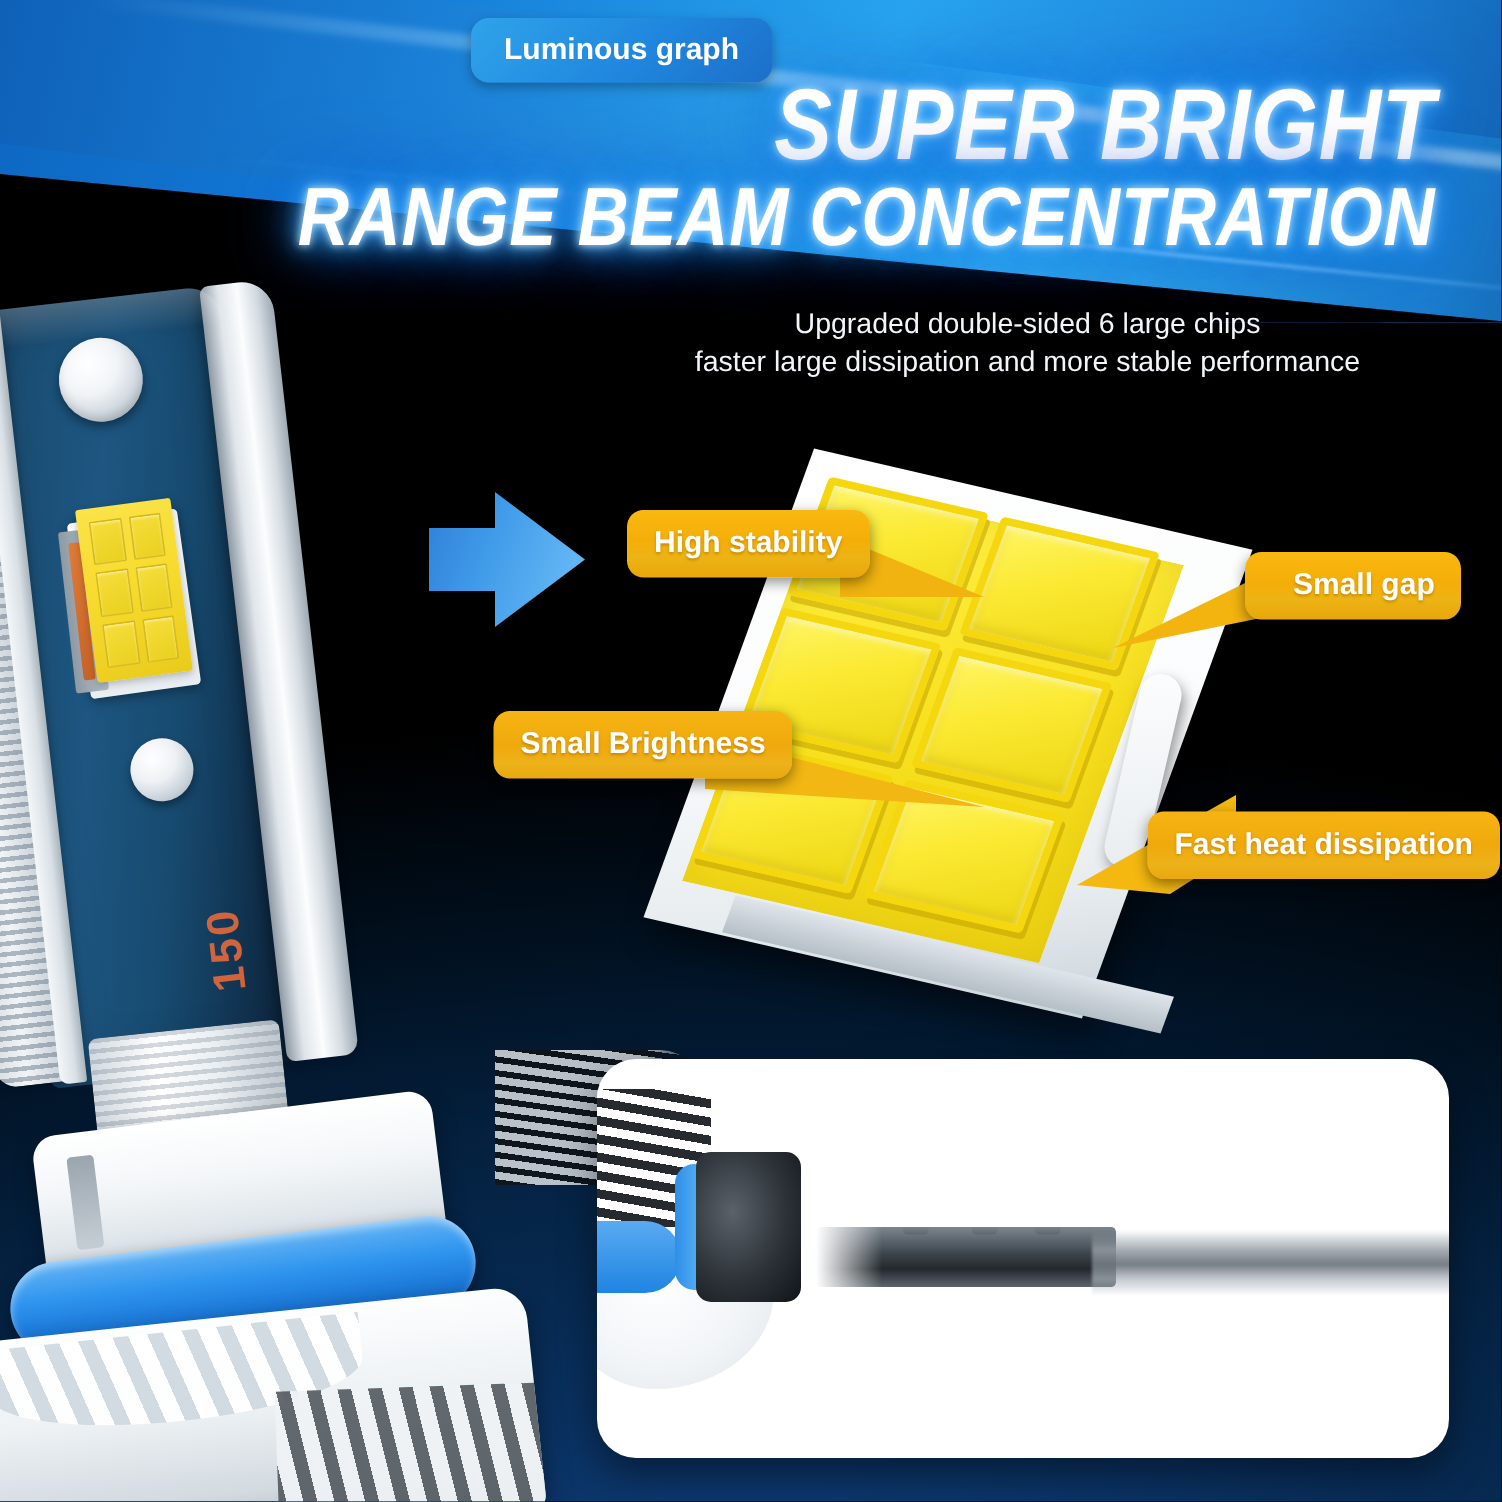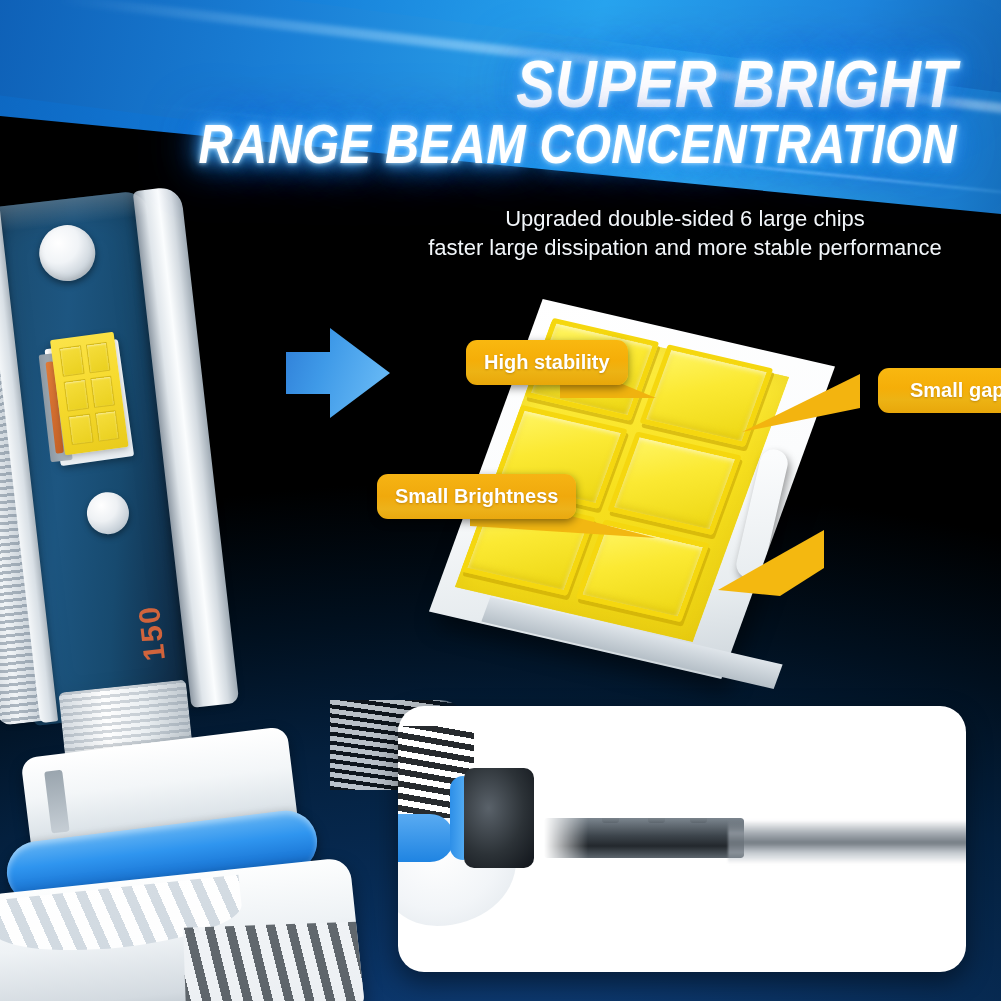--- a/index.html
+++ b/index.html
@@ -47,21 +47,21 @@
     text-shadow:
       0 0 6px #bfe6ff, 0 0 14px #4fb8ff, 0 0 26px #2a90f5,
       0 0 42px #1d6fd6, 0 0 62px rgba(20,95,200,.85);
     font-style: italic;
   }
   .headline .l1{display:block;font-size:67px;transform:scaleX(.86);transform-origin:right center;}
   .headline .l2{display:block;font-size:55px;transform:scaleX(.86);transform-origin:right center;margin-top:2px;}
 
   .subtitle{
     position:absolute;right:36px;top:204px;z-index:6;text-align:center;width:560px;
-    color:#f2f6fa;font-size:22px;line-height:1.34;font-weight:400;
+    color:#f2f6fa;font-size:19px;line-height:1.34;font-weight:400;
     text-shadow:0 1px 3px rgba(0,0,0,.9);
   }
   .subtitle .s1{display:block;}
   .subtitle .s2{display:block;}
 
   
   .bulb{position:absolute;left:-34px;top:186px;width:430px;height:830px;z-index:4;}
 
   .bulb-body{
     position:absolute;left:40px;top:10px;width:230px;height:520px;
@@ -239,21 +239,20 @@
     box-shadow:3px 4px 9px rgba(0,0,0,.4);
   }
 
   
   .badge{
     position:absolute;z-index:8;color:#ffffff;font-weight:bold;font-size:20px;
     padding:11px 18px;border-radius:11px;white-space:nowrap;
     background:linear-gradient(180deg,#f9b810 0%,#f5ae08 45%,#edb314 70%,#e8a70a 100%);
     box-shadow:0 3px 9px rgba(0,0,0,.45);
     text-shadow:0 1px 2px rgba(140,90,0,.45);
-    margin-left:48px;
   }
   .badge.amber2{
     background:linear-gradient(180deg,#f6b414 0%,#f0a90c 50%,#edb21a 78%,#e9a80e 100%);
   }
   .tail{position:absolute;z-index:7;}
 
   .b-stability{left:418px;top:340px;}
   .b-brightness{left:329px;top:474px;}
   .b-smallgap{left:830px;top:368px;padding-left:32px;}
   .b-fastheat{left:765px;top:541px;}
@@ -408,30 +407,32 @@
   <svg class="tail" style="left:742px;top:372px;" width="120" height="70">
     <polygon points="118,2 0,60 118,36" fill="#f3b40f"></polygon>
   </svg>
   <svg class="tail" style="left:718px;top:530px;" width="110" height="80">
     <polygon points="106,0 0,60 62,66 106,38" fill="#f4b810"></polygon>
   </svg>
 
   <div class="badge b-stability">High stability</div>
   <div class="badge amber2 b-brightness">Small Brightness</div>
   <div class="badge b-smallgap">Small gap</div>
+  <div class="badge amber2 b-fastheat">Fast heat dissipation</div>
 
   <div class="lum-panel">
     <div class="lum-bulb">
       <div class="lb-dark"></div>
       <div class="lb-white"></div>
       <div class="lb-blue"></div>
       <div class="lb-ring"></div>
       <div class="lb-cap"></div>
     </div>
     <div class="lum-shaft">
       <i style="left:58px;"></i>
       <i style="left:104px;"></i>
       <i style="left:146px;"></i>
     </div>
     <div class="lum-beam"></div>
   </div>
+  <div class="lum-badge">Luminous graph</div>
 
 </div>
 
 </body></html>

